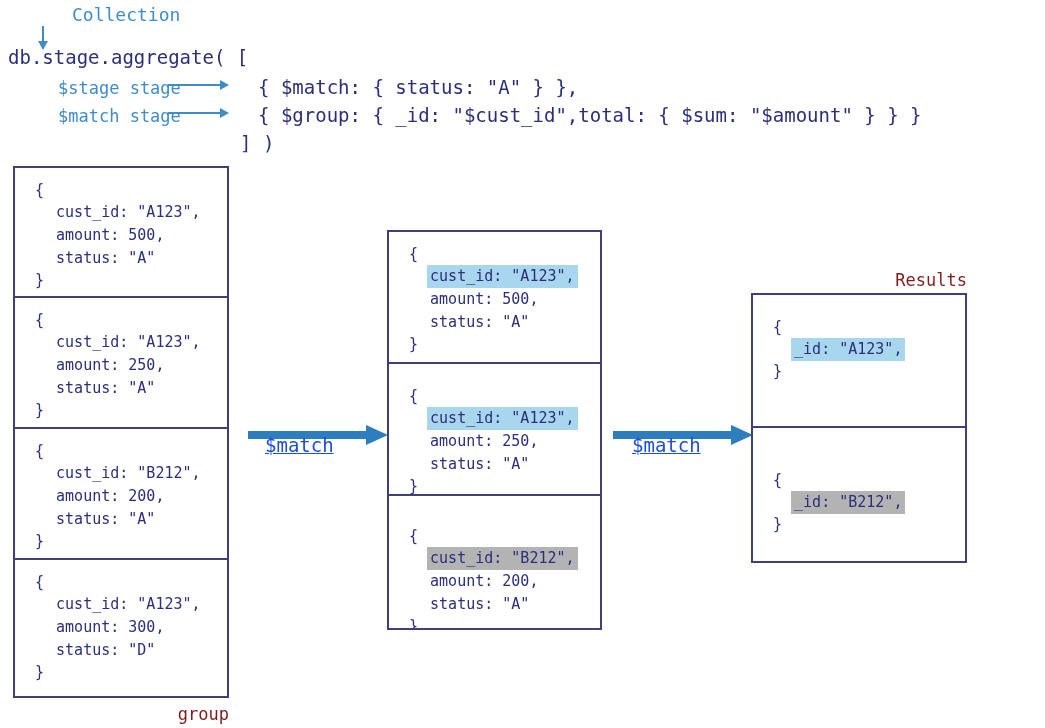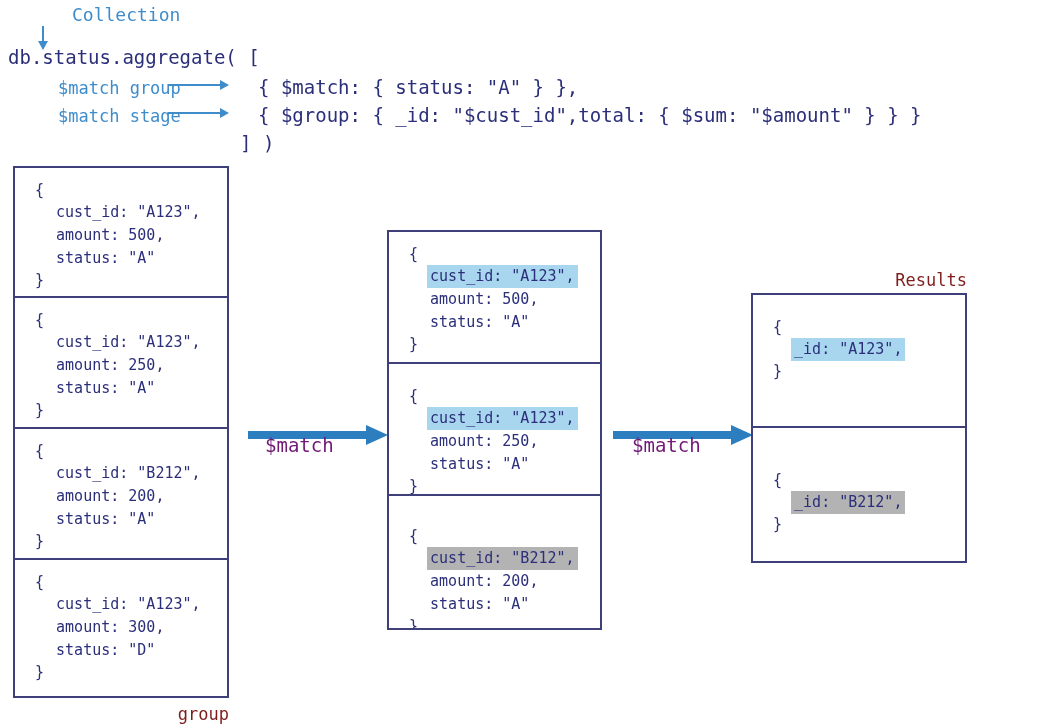--- a/index.html
+++ b/index.html
@@ -121,39 +121,40 @@
   .stage-arrow .head {
     position: absolute;
     top: 0;
     width: 0; height: 0;
     border-top: 10px solid transparent;
     border-bottom: 10px solid transparent;
     border-left: 22px solid #2d7ebf;
   }
   .stage-label {
     position: absolute;
-    color: #701a75;
+    color: #1d4ed8;
     font-size: 19px;
     line-height: 19px;
     white-space: pre;
+    text-decoration: underline;
   }
 </style>
 </head>
 <body>
 
 <div class="collection-label" style="left:28px; top:6px;">Collection</div>
 
 <div class="down-arrow" style="left:38px; top:26px; height:24px;">
   <div class="shaft" style="height:15px;"></div>
   <div class="head" style="top:15px;"></div>
 </div>
 
-<div class="code-line" style="left:8px; top:48px;">db.status.aggregate( [</div>
-
-<div class="ann-label" style="left:58px; top:80px;">$match group</div>
+<div class="code-line" style="left:8px; top:48px;">db.stage.aggregate( [</div>
+
+<div class="ann-label" style="left:58px; top:80px;">$stage stage</div>
 <div class="ann-arrow" style="left:168px; top:80px; width:62px; height:10px;">
   <div class="shaft" style="width:52px;"></div>
   <div class="head" style="left:52px;"></div>
 </div>
 <div class="code-line" style="left:258px; top:78px;">{ $match: { status: "A" } },</div>
 
 <div class="ann-label" style="left:58px; top:108px;">$match stage</div>
 <div class="ann-arrow" style="left:168px; top:108px; width:62px; height:10px;">
   <div class="shaft" style="width:52px;"></div>
   <div class="head" style="left:52px;"></div>

